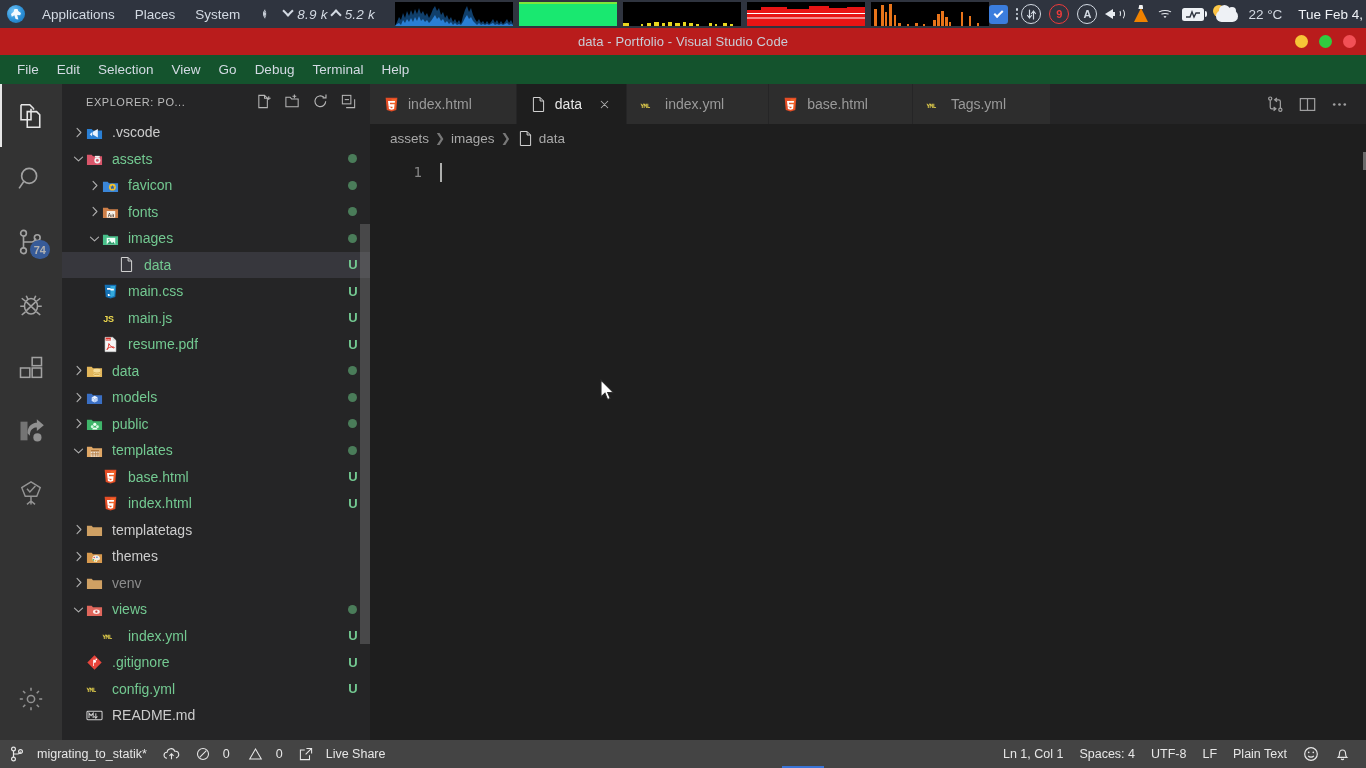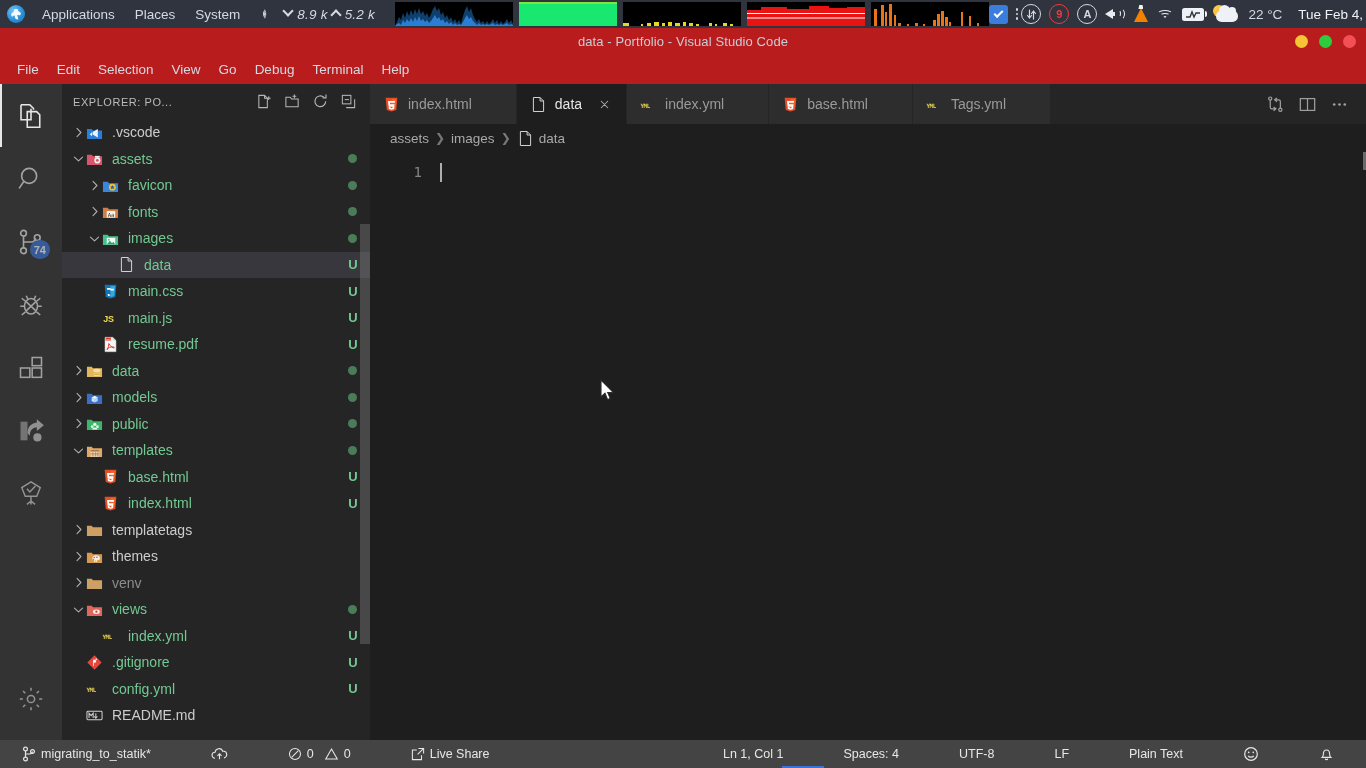--- a/index.html
+++ b/index.html
@@ -135,21 +135,21 @@
     background: #b91c1c; display: flex; align-items: center; justify-content: center;
     color: #c8cdd6; font-size: 13px;
   }
   #window-title { letter-spacing: .1px; }
   .traffic { position: absolute; right: 10px; top: 0; height: 27px; display: flex; align-items: center; gap: 11px; }
   .traffic i { width: 13px; height: 13px; border-radius: 50%; display: block; }
 
   
   #menubar {
     position: absolute; top: 55px; left: 0; width: 1366px; height: 29px;
-    background: #b91c1c; display: flex; align-items: center; padding-left: 8px;
+    background: #14532d; display: flex; align-items: center; padding-left: 8px;
     color: #d3dae3; font-size: 13.5px;
   }
   #menubar .mi { padding: 3px 9px; border-radius: 3px; cursor: default; }
 
   
   #activitybar {
     position: absolute; top: 84px; left: 0; width: 62px; height: 656px;
     background: #333333; display: flex; flex-direction: column; align-items: center;
   }
   .ab-item {
@@ -166,21 +166,21 @@
     display: flex; align-items: center; justify-content: center; padding: 7px 4px;
   }
   .ab-bottom { margin-top: auto; margin-bottom: 10px; }
 
   
   #sidebar {
     position: absolute; top: 84px; left: 62px; width: 308px; height: 656px;
     background: #252526; display: flex; flex-direction: column; overflow: hidden;
   }
   #sb-header {
-    height: 35px; display: flex; align-items: center; padding-left: 11px;
+    height: 35px; display: flex; align-items: center; padding-left: 24px;
     color: #bbbbbb; font-size: 11px; letter-spacing: .55px; flex: none;
   }
   #sb-actions { margin-left: auto; display: flex; gap: 4px; padding-right: 10px; }
   .sb-act { width: 24px; height: 24px; display: flex; align-items: center; justify-content: center; cursor: pointer; opacity: .85;}
 
   #filetree { flex: 1; position: relative; overflow: hidden; }
   .row {
     height: 26.5px; display: flex; align-items: center; position: relative;
     font-size: 14px; color: #cccccc; white-space: nowrap; cursor: pointer;
   }
@@ -241,21 +241,21 @@
   
   #mouse-pointer { position: absolute; left: 600px; top: 379px; width: 16px; height: 24px; pointer-events: none; }
 
   
   #statusbar {
     position: absolute; left: 0; bottom: 0; width: 1366px; height: 28px;
     background: #444444; display: flex; align-items: center; color: #e7e7e7; font-size: 12.5px;
   }
   .sb-l { display: flex; align-items: center; height: 28px; }
   .sb-r { margin-left: auto; display: flex; align-items: center; height: 28px; padding-right: 8px; }
-  .sbi { display: flex; align-items: center; gap: 5px; padding: 0 24px; height: 28px; cursor: pointer; margin-left: 12px; }
+  .sbi { display: flex; align-items: center; gap: 13px; padding: 0 8px; height: 28px; cursor: pointer; }
   .sbi.first { padding-left: 10px; }
   #sb-blue-underline {
     position: absolute; left: 782px; bottom: 0; width: 42px; height: 2px; background: #3a74d6;
   }
 </style>
 </head>
 <body>
 
 <div id="gnome-panel">
   <div class="gp-logo"></div>

